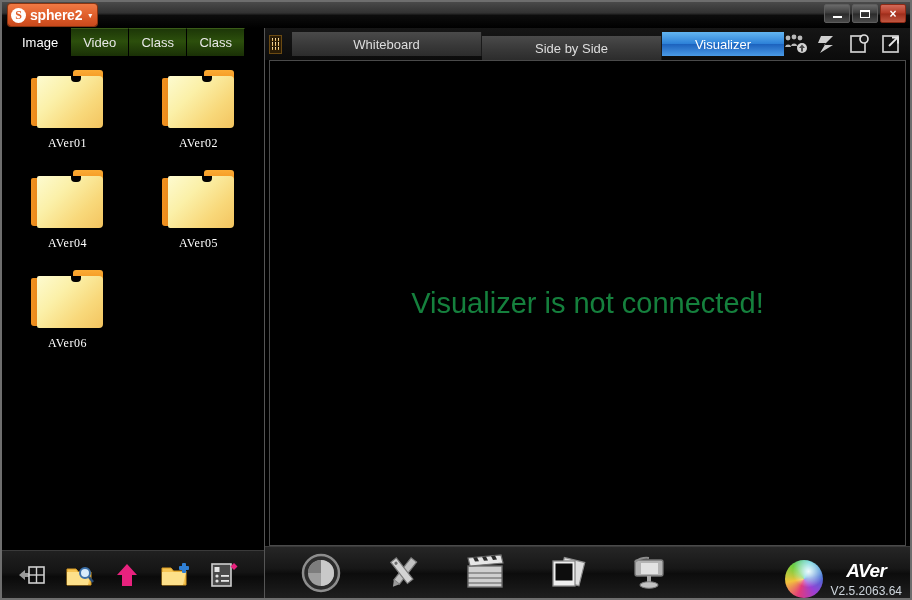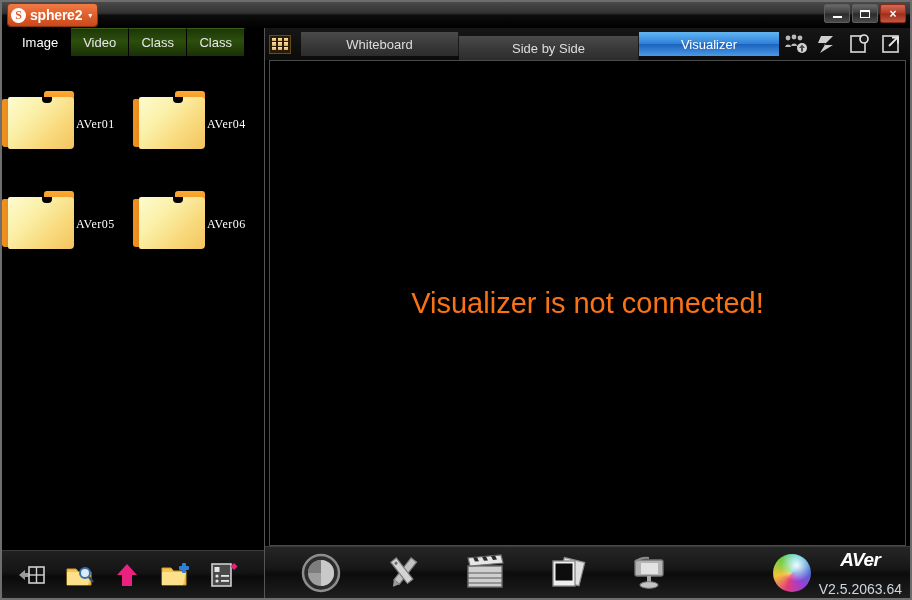--- a/index.html
+++ b/index.html
@@ -104,21 +104,21 @@
   .folder-area {
     flex: 1 1 auto;
     background: #000;
     padding: 14px 0 0 0;
     display: grid;
     grid-template-columns: 1fr 1fr;
     grid-auto-rows: 100px;
     align-content: start;
     justify-items: center;
   }
-  .folder-cell { display: flex; align-items: center; width: 100%; }
+  .folder-cell { display: flex; flex-direction: column; align-items: center; width: 100%; }
   .folder-icon {
     position: relative;
     width: 74px; height: 58px;
   }
   .folder-spine {
     position: absolute; left: 0; top: 8px;
     width: 9px; height: 48px;
     background: linear-gradient(to right, #f0921f, #e8861a);
     border-radius: 2px 0 0 3px;
   }
@@ -173,72 +173,72 @@
   }
   .grid-icon i { background: linear-gradient(to bottom, #ffe7b8, #d9a94e); display: block; }
 
   .view-tabs { display: flex; align-items: center; margin-left: 10px; flex: 1; height: 24px; }
   .vtab {
     height: 24px; display: flex; align-items: center; justify-content: center;
     color: #dedede; font-size: 13px;
     background: linear-gradient(to bottom, #4a4a4a 0%, #3a3a3a 50%, #2c2c2c 100%);
     border-right: 1px solid #1a1a1a;
   }
-  .vtab.wb { width: 158px; }
+  .vtab.wb { width: 190px; }
   .vtab.sbs { width: 180px; margin-top: 8px; }
   .vtab.active {
     background: linear-gradient(to bottom, #63b6f2 0%, #2e82d8 48%, #1d63be 52%, #4a9ae6 100%);
-    color: #fff; width: 140px;
+    color: #fff; width: 122px;
     border-right: none;
   }
   .vtabs-rest { flex: 1; }
 
   .top-icons { display: flex; align-items: center; gap: 10px; }
   .top-ic { width: 22px; height: 22px; position: relative; }
 
   .viewport {
     flex: 1 1 auto;
     background: #000;
     border: 1px solid #4a4a4a;
     margin: 0 4px;
     display: flex; align-items: center; justify-content: center;
   }
   .msg {
-    color: #f97316;
+    color: #15803d;
     font-size: 29px;
     font-family: "Liberation Sans", sans-serif;
   }
 
   .main-toolbar {
     height: 52px; flex: 0 0 52px;
     background: linear-gradient(to bottom, #262626 0%, #171717 42%, #0c0c0c 52%, #1e1e1e 100%);
     border-top: 1px solid #3a3a3a;
     display: flex; align-items: center;
     position: relative;
   }
   .mt-icons { display: flex; align-items: center; gap: 38px; margin-left: 34px; }
   .mt-ic { width: 44px; height: 42px; position: relative; }
 
   .brand {
     position: absolute; right: 8px; top: 0; bottom: 0;
-    display: flex; align-items: center; gap: 8px;
+    display: flex; align-items: flex-end; gap: 8px;
   }
   .sphere-ball {
     width: 38px; height: 38px; border-radius: 50%;
     background:
       radial-gradient(circle at 62% 30%, rgba(255,255,255,.92) 0%, rgba(255,255,255,0) 45%),
       conic-gradient(from 200deg, #e33b7a, #f2c33c, #6fcf3f, #3fc9d4, #3f6fd4, #9b3fd4, #e33b7a);
   }
   .brand-text { display: flex; flex-direction: column; align-items: center; }
   .aver {
     color: #fff; font-size: 19px; font-weight: bold;
     font-style: italic; letter-spacing: -0.5px;
     font-family: "Liberation Sans", sans-serif;
   }
-  .ver { color: #cfd6dd; font-size: 14px; margin-top: 10px; }
+  .ver { color: #cfd6dd; font-size: 12px; margin-top: 2px; }
 </style>
 </head>
 <body>
 
 <div id="app">
 
   <div class="titlebar">
     <div class="logo-badge">
       <span class="logo-mark">S</span>
       <span class="logo-text">sphere2</span>
@@ -271,20 +271,29 @@
 
       <div class="folder-area">
         <div class="folder-cell">
           <div class="folder-icon">
             <span class="folder-spine"></span>
             <span class="folder-tab"></span>
             <span class="folder-body"></span>
             <span class="folder-notch"></span>
           </div>
           <div class="folder-label">AVer01</div>
+        </div>
+        <div class="folder-cell">
+          <div class="folder-icon">
+            <span class="folder-spine"></span>
+            <span class="folder-tab"></span>
+            <span class="folder-body"></span>
+            <span class="folder-notch"></span>
+          </div>
+          <div class="folder-label">AVer02</div>
         </div>
         <div class="folder-cell">
           <div class="folder-icon">
             <span class="folder-spine"></span>
             <span class="folder-tab"></span>
             <span class="folder-body"></span>
             <span class="folder-notch"></span>
           </div>
           <div class="folder-label">AVer04</div>
         </div>

